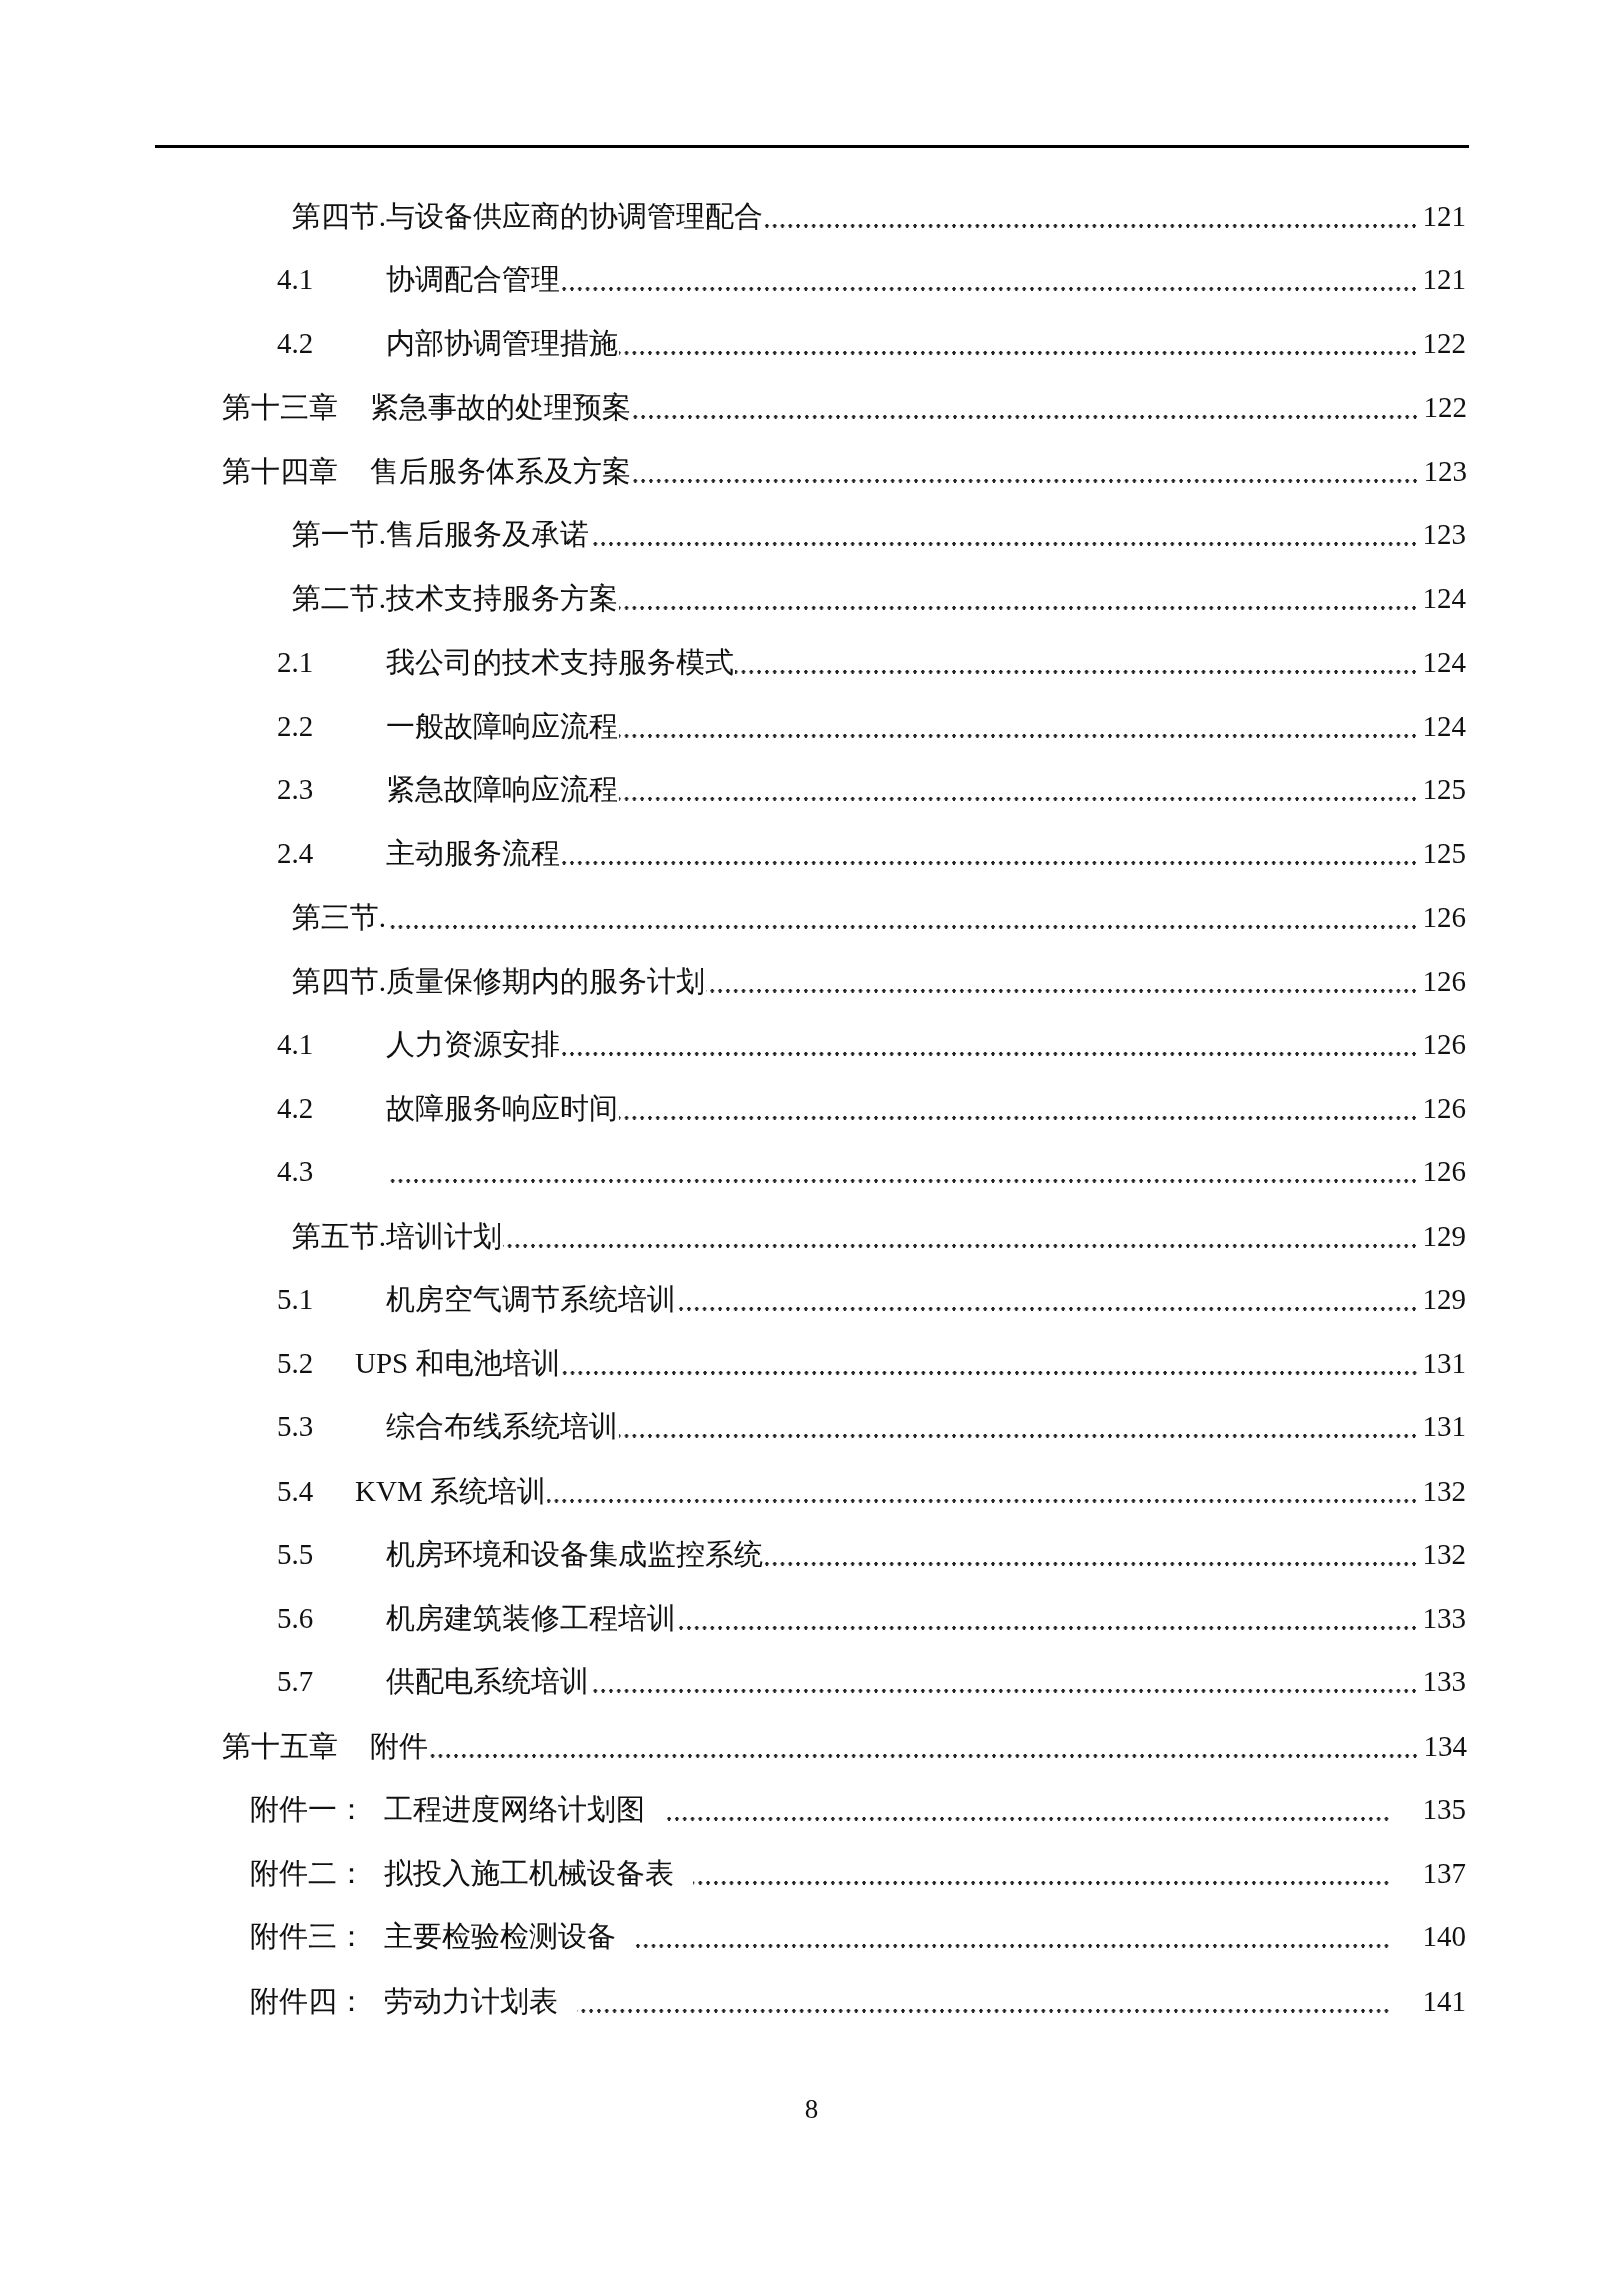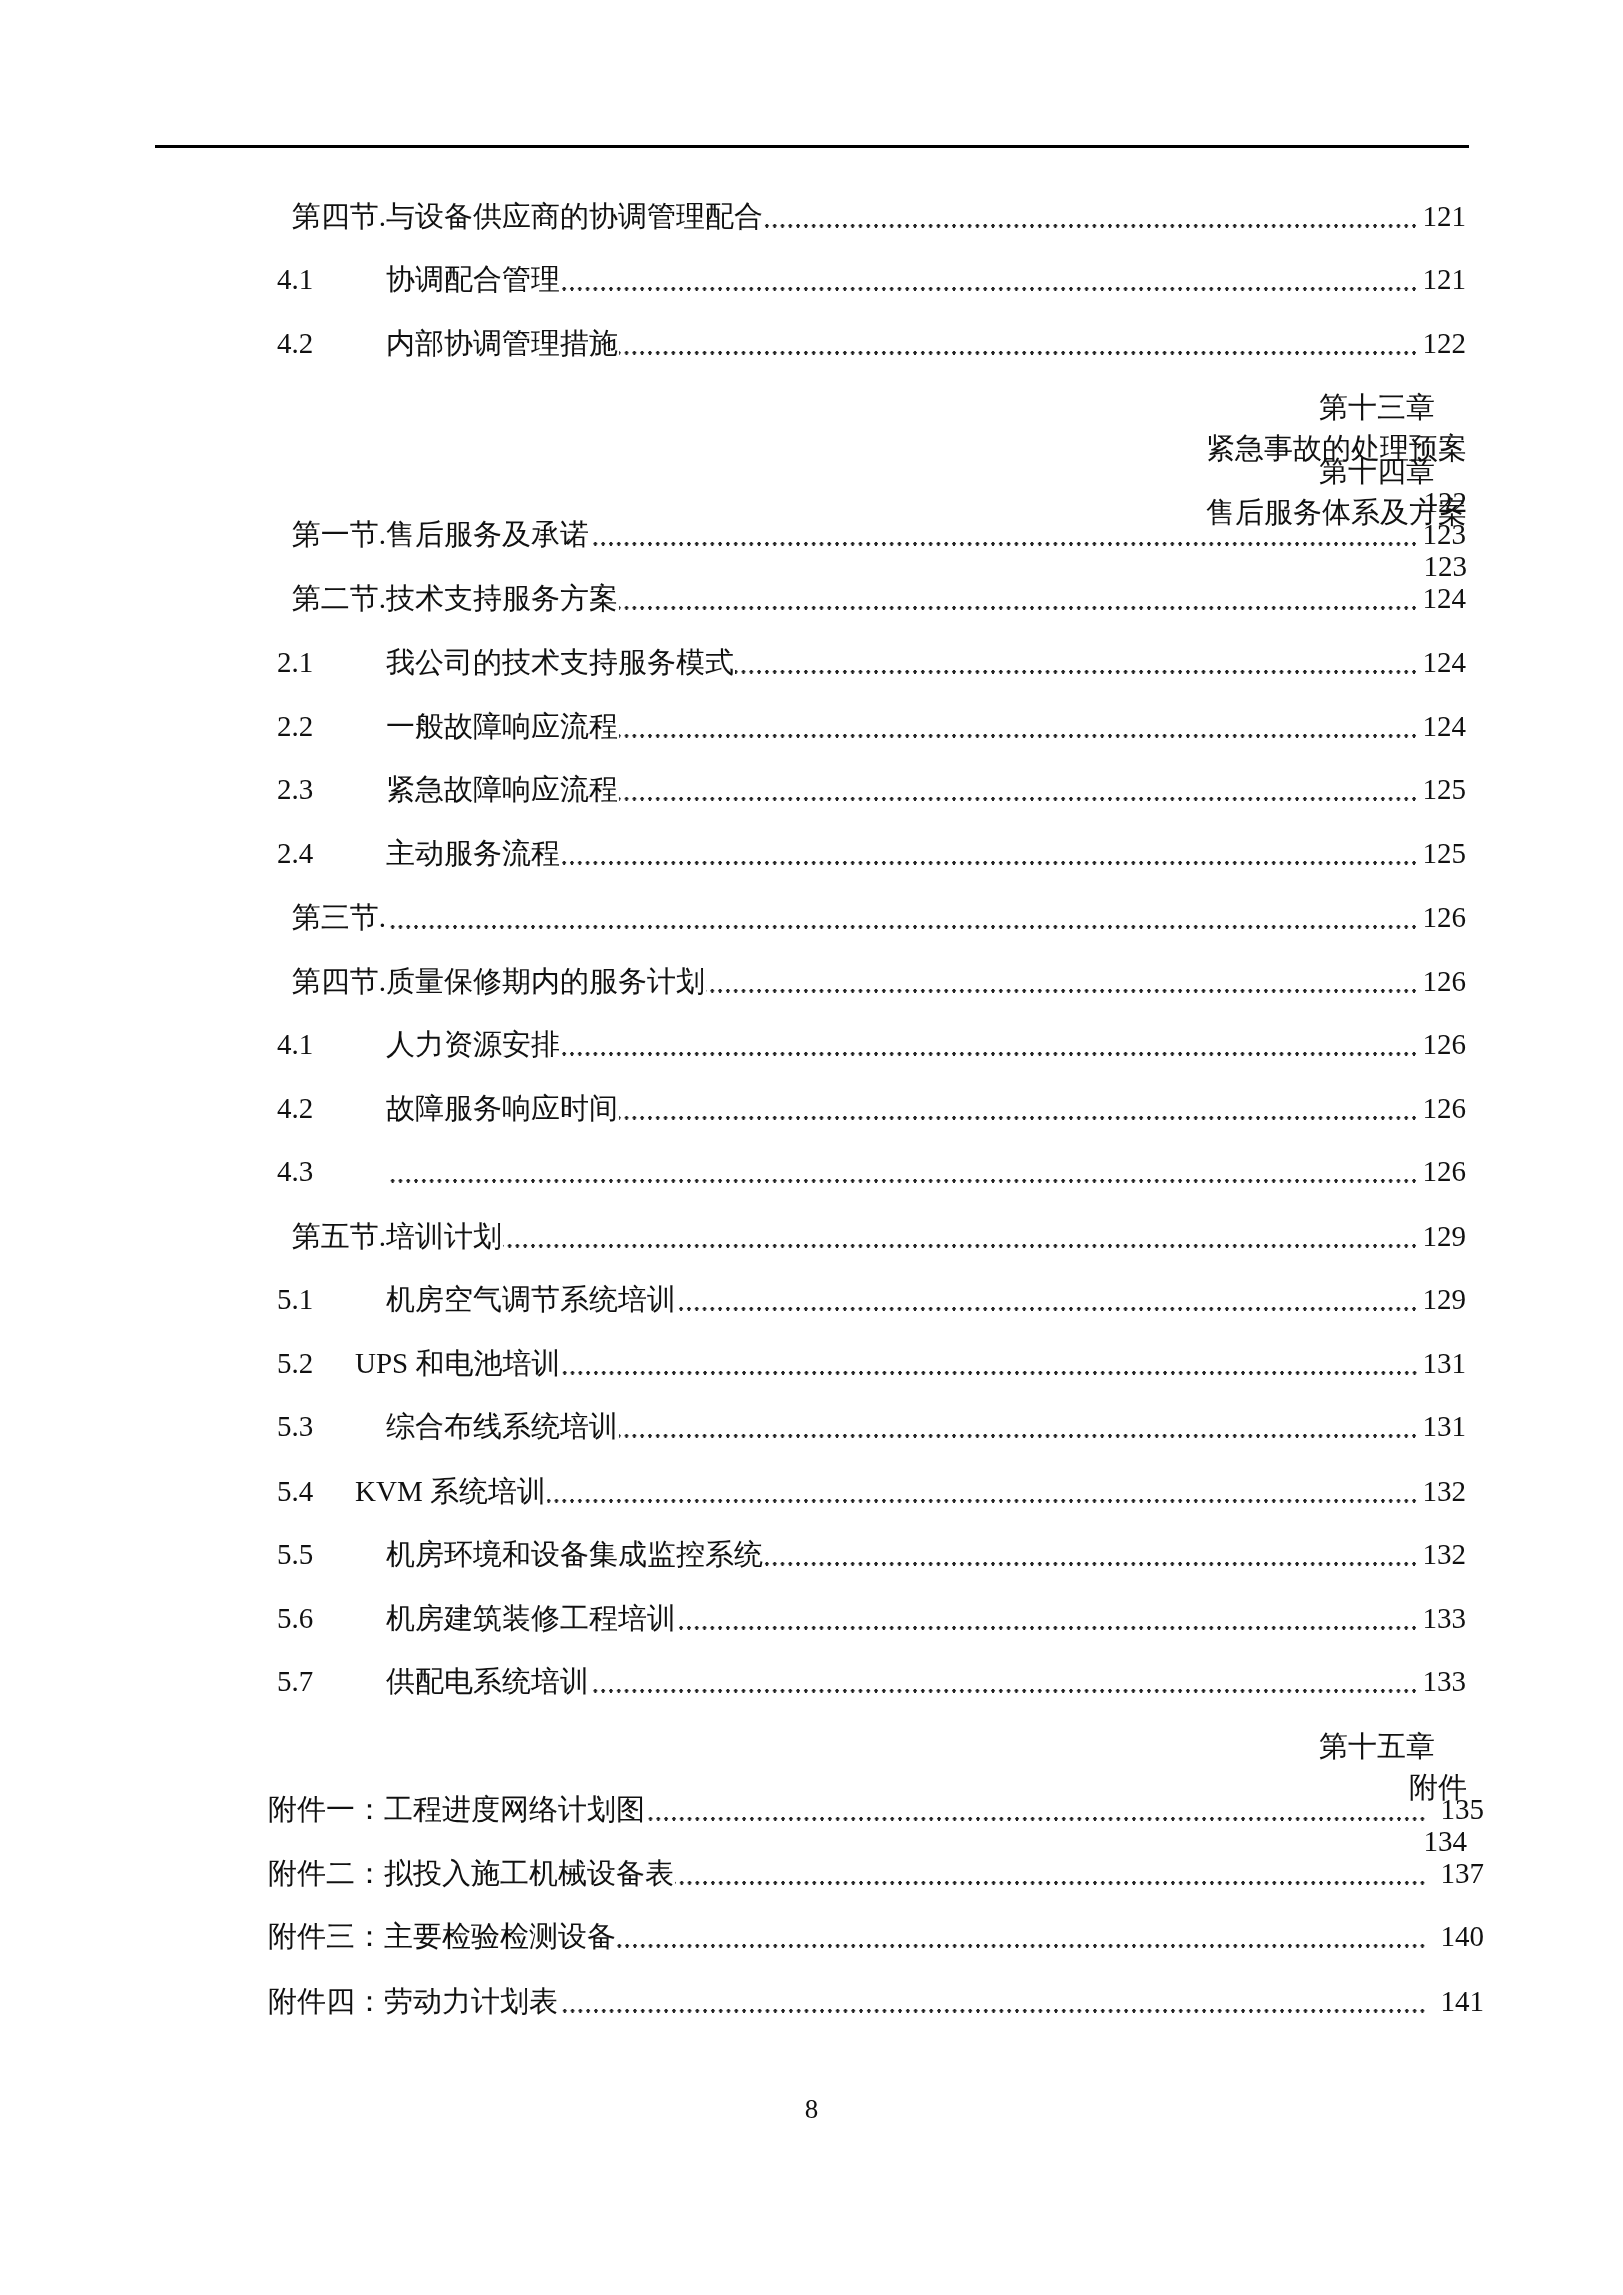--- a/index.html
+++ b/index.html
@@ -13,28 +13,28 @@
   .row .title { flex: 0 0 auto; }
   .row .leader { flex: 1 1 auto; overflow: hidden; height: 41px; position: relative; margin: 0 2.7px 0 1.4px; }
   .row .leader::after {
     content: "";
     position: absolute; left: 0; right: 0; bottom: 9.5px; height: 3.4px;
     background-image: radial-gradient(circle, #222 1.5px, transparent 1.8px);
     background-size: 7.8px 3.4px; background-repeat: repeat-x; background-position: right bottom;
   }
   .row.appendix .leader { margin-right: 12.3px; }
   .row .page { flex: 0 0 auto; text-align: right; min-width: 45px; margin-top: 13px; }
-  .lvl1 { left: 222px; width: 1245px; flex-direction: column; }
+  .lvl1 { left: 222px; width: 1245px; }
   .lvl1 .num { width: 148px; }
   .lvl2 { left: 250px; width: 1216px; }
   .lvl2 .num { width: 136px; text-align: right; }
   .lvl3 { left: 277px; width: 1189px; }
   .lvl3 .num { width: 109px; }
   .lvl3.inline .num { width: 78px; margin-top: 32px; }
-  .appx { left: 268px; width: 1216px; }
+  .appx { left: 250px; width: 1216px; gap: 18px; }
   .footer-page { position: absolute; top: 2094px; left: 0; width: 1623px; text-align: center;
                  font-size: 27px; }
 </style>
 </head>
 <body>
 
 <div class="header-rule"></div>
 
 <div class="toc">
   <div class="row lvl2" style="top:196px">

